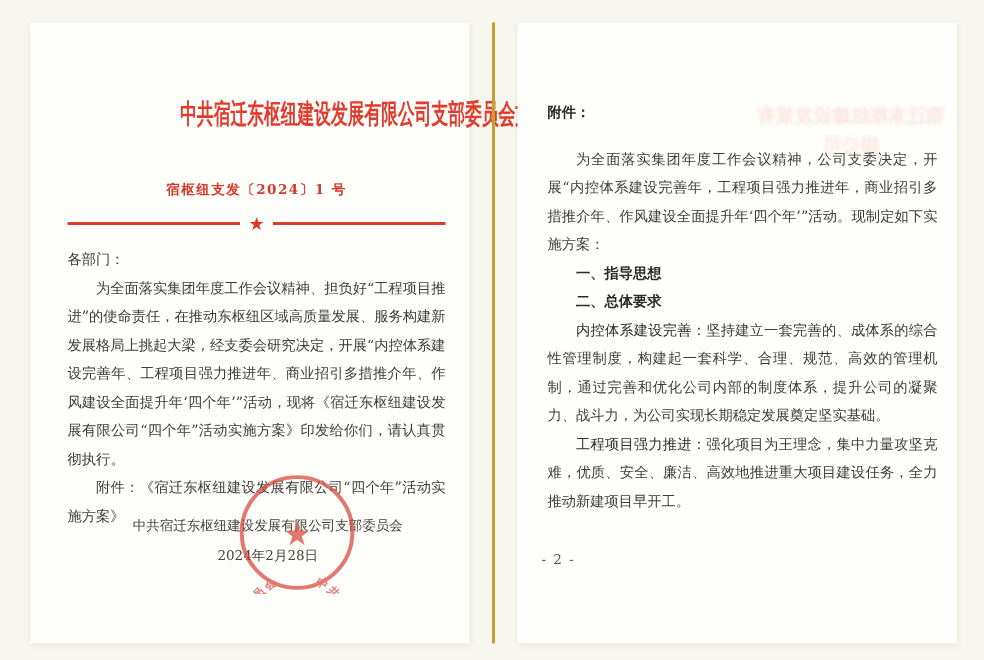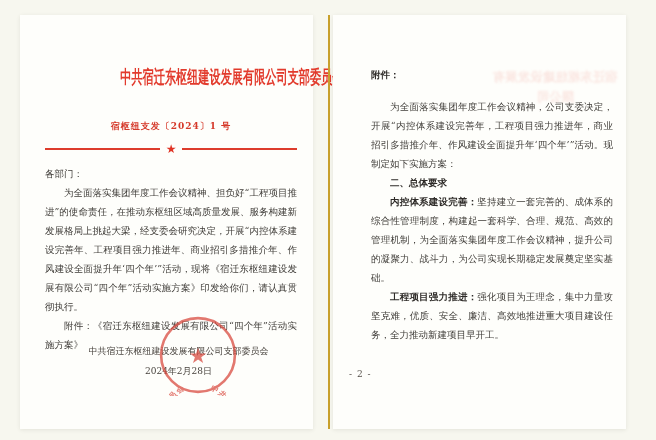--- a/index.html
+++ b/index.html
@@ -11,21 +11,21 @@
     -webkit-font-smoothing:antialiased;
   }
   .page{
     position:absolute;top:15px;height:414px;width:293px;
     background:#fefefb;
     box-shadow:0 1px 4px rgba(60,60,50,.10);
     box-sizing:border-box;
     color:#3f3c38;
   }
   .page-left{left:20px;padding:0 16px 0 25px;}
-  .page-right{left:333px;padding:0 13px 0 38px;}
+  .page-right{left:345px;padding:0 13px 0 20px;}
   .gold-divider{
     position:absolute;left:328px;top:15px;width:2px;height:414px;
     background:#c8a02c;
   }
   
   .org-header{
     margin-top:51px;text-align:center;white-space:nowrap;
     color:#e23a2c;font-weight:bold;font-size:18px;line-height:22px;
   }
   .org-header .squeeze{display:inline-block;transform:scaleX(.62);transform-origin:50% 50%;}
@@ -55,21 +55,21 @@
     opacity:.72;pointer-events:none;
   }
   
   .attach-label{margin-top:54px;font-weight:bold;font-size:9.5px;color:#2e2b28;}
   .plan-title{
     margin-top:4px;text-align:center;font-weight:bold;color:#2e2b28;
     font-size:14px;line-height:21px;letter-spacing:.5px;
   }
   .right-body{margin-top:15px;}
   .section-heading{font-weight:bold;color:#2e2b28;text-indent:2em;margin:0;}
-  .lead{font-weight:bold;color:#2e2b28;}
+  .lead{font-weight:normal;color:#2e2b28;}
   .page-number{
     position:absolute;left:16px;top:354px;font-size:9px;color:#55504a;letter-spacing:1px;
   }
   .ghost-text{
     position:absolute;right:6px;top:52px;width:130px;
     transform:scaleX(-1);
     color:rgba(224,58,43,.13);
     font-weight:bold;font-size:12.5px;line-height:20px;text-align:center;
     filter:blur(1px);
   }
@@ -120,23 +120,24 @@
 <div class="page page-right">
 
   <div class="ghost-text">宿迁东枢纽建设发展有限公司</div>
 
   <div class="attach-label">附件：</div>
 
 
   <div class="body-text right-body">
     <p class="para-indent">为全面落实集团年度工作会议精神，公司支委决定，开展“内控体系建设完善年，工程项目强力推进年，商业招引多措推介年、作风建设全面提升年‘四个年’”活动。现制定如下实施方案：</p>
 
+    <p class="section-heading">一、指导思想</p>
 
     <p class="section-heading">二、总体要求</p>
 
-    <p class="para-indent"><span class="lead">内控体系建设完善：</span><span>坚持建立一套完善的、成体系的综合性管理制度，构建起一套科学、合理、规范、高效的管理机制，为全面落实集团年度工作会议精神，提升公司的凝聚力、战斗力，为公司实现长期稳定发展奠定坚实基础。</span></p>
+    <p class="para-indent"><span class="lead">内控体系建设完善：</span><span>坚持建立一套完善的、成体系的综合性管理制度，构建起一套科学、合理、规范、高效的管理机制，通过完善和优化公司内部的制度体系，提升公司的凝聚力、战斗力，为公司实现长期稳定发展奠定坚实基础。</span></p>
 
     <p class="para-indent"><span class="lead">工程项目强力推进：</span><span>强化项目为王理念，集中力量攻坚克难，优质、安全、廉洁、高效地推进重大项目建设任务，全力推动新建项目早开工。</span></p>
 
   </div>
 
   <div class="page-number">- 2 -</div>
 </div>
 
 </body></html>

